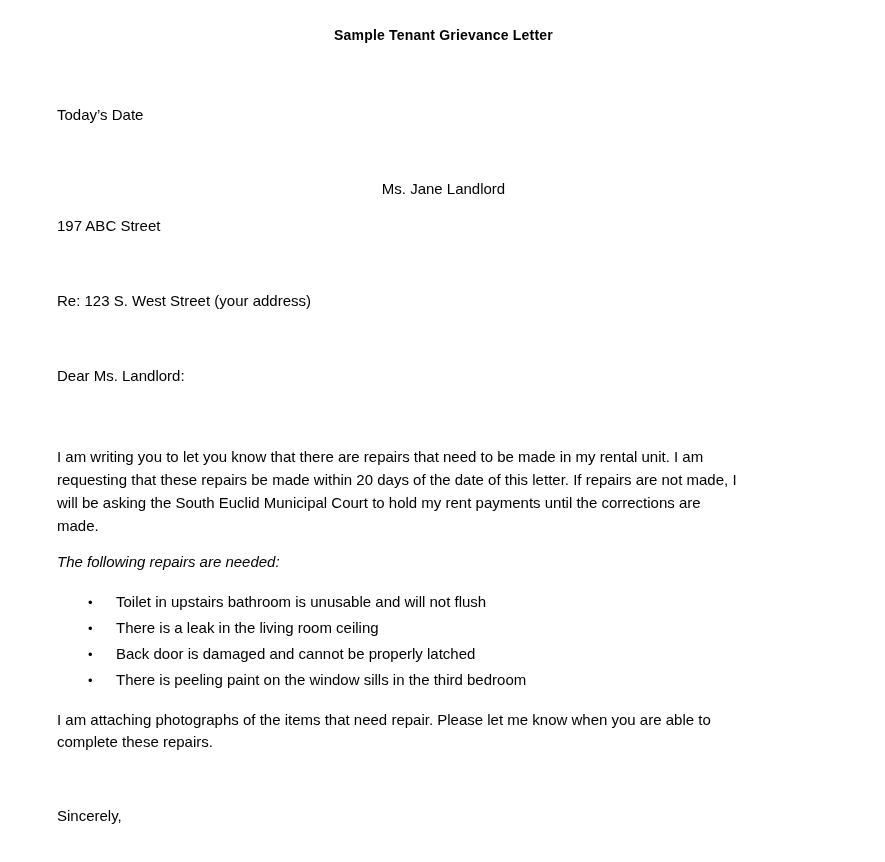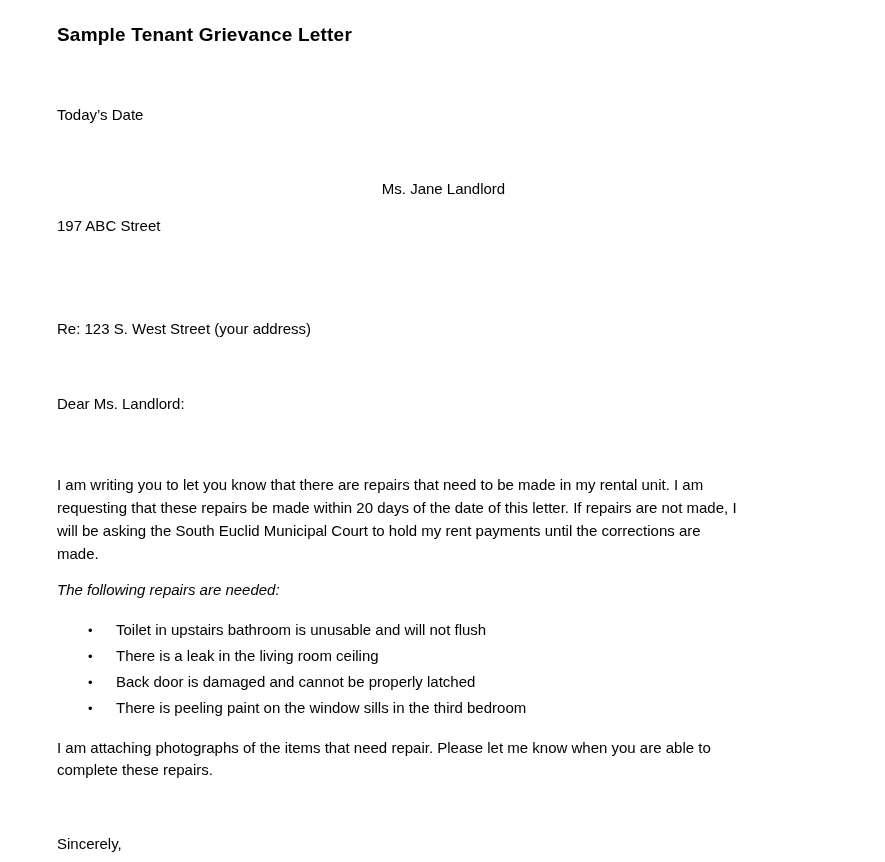--- a/index.html
+++ b/index.html
@@ -14,35 +14,35 @@
     background: #ffffff;
     box-sizing: border-box;
     padding: 22px 55px 0 57px;
     overflow: hidden;
     font-family: "Liberation Sans", "DejaVu Sans", sans-serif;
     color: #000000;
     font-size: 15px;
   }
   .doc-title {
     margin: 0;
-    font-size: 19px;
+    font-size: 14px;
     font-weight: bold;
-    text-align: left;
+    text-align: center;
     line-height: 26px;
     letter-spacing: 0.2px;
   }
   .line {
     margin: 0;
     line-height: 22px;
     white-space: nowrap;
   }
   .date-line      { margin-top: 56px; }
   .recipient-name { margin-top: 52px; text-align: center; }
   .addr-gap       { margin-top: 15px; }
-  .re-line        { margin-top: 81px; }
+  .re-line        { margin-top: 53px; }
   .salutation     { margin-top: 53px; }
   .paragraph {
     margin: 0;
     margin-top: 58px;
   }
   .paragraph .pline {
     margin: 0;
     line-height: 23px;
     white-space: nowrap;
   }

